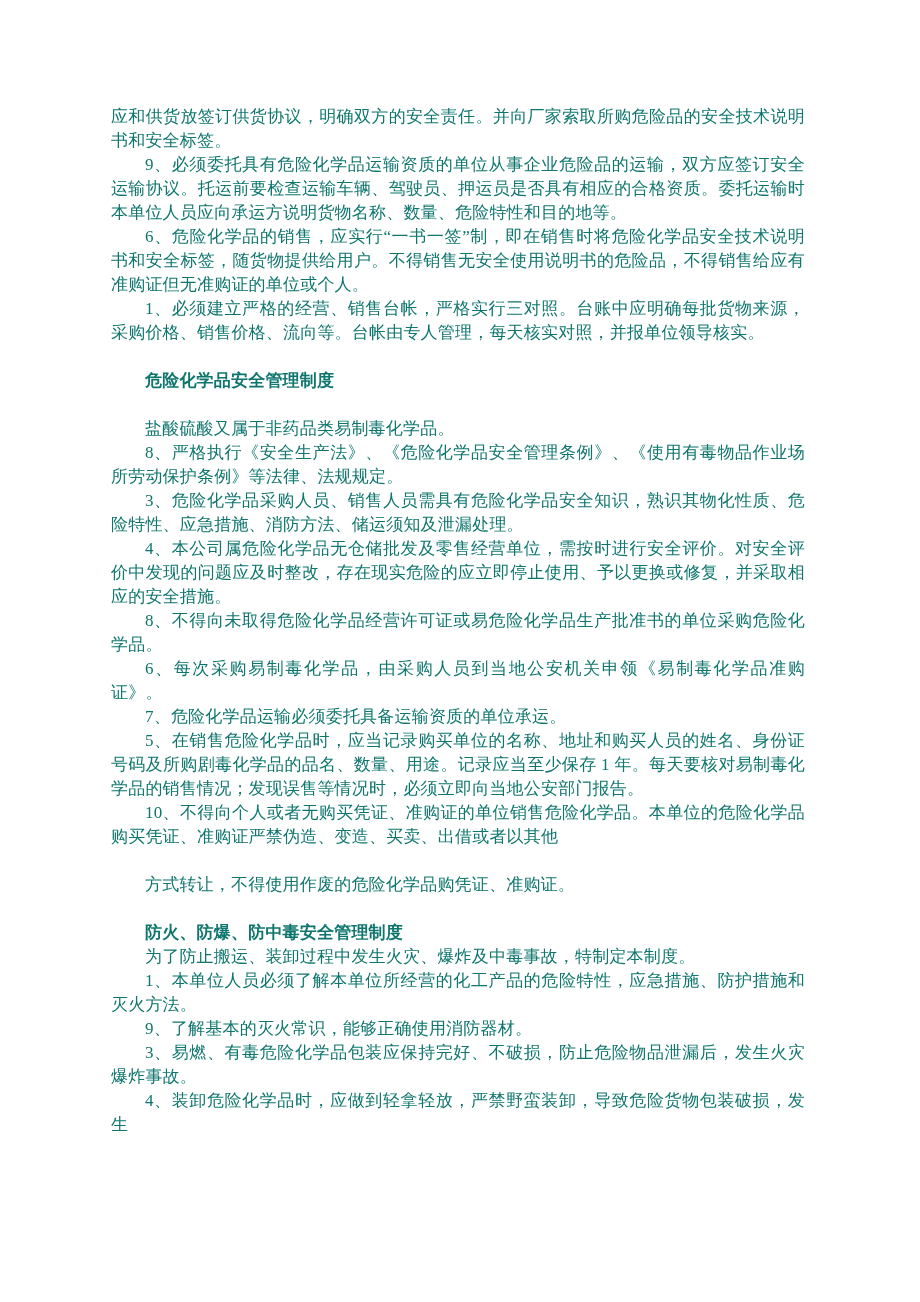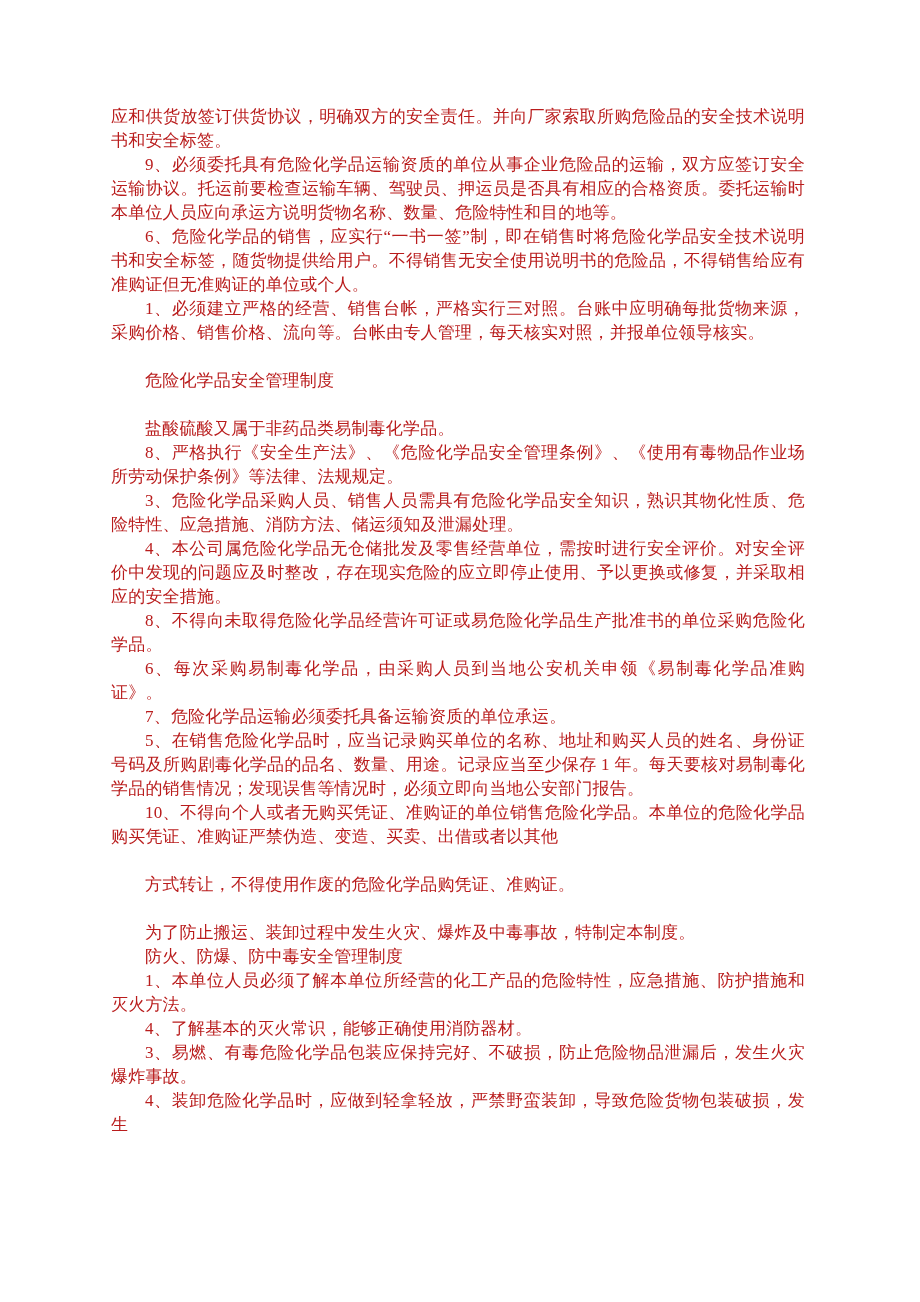--- a/index.html
+++ b/index.html
@@ -19,39 +19,39 @@
     height: 1302px;
     background: #ffffff;
   }
   .text-block {
     position: absolute;
     left: 111px;
     top: 105px;
     width: 694px;
     font-size: 17px;
     line-height: 24px;
-    color: #b91c1c;
+    color: #0f766e;
     text-align: justify;
     letter-spacing: 0.2px;
   }
   .para {
     margin: 0;
     padding: 0;
     text-indent: 2em;
   }
   .para.continuation {
     text-indent: 0;
   }
   .para.blank {
     height: 24px;
     text-indent: 0;
   }
   .para.heading {
     text-indent: 2em;
-    font-weight: normal;
+    font-weight: bold;
     font-size: 17px;
   }
 </style>
 </head>
 <body>
 
 <div class="page">
   <div class="text-block">
       <p class="para continuation">应和供货放签订供货协议，明确双方的安全责任。并向厂家索取所购危险品的安全技术说明书和安全标签。</p>
       <p class="para body">9、必须委托具有危险化学品运输资质的单位从事企业危险品的运输，双方应签订安全运输协议。托运前要检查运输车辆、驾驶员、押运员是否具有相应的合格资质。委托运输时本单位人员应向承运方说明货物名称、数量、危险特性和目的地等。</p>
@@ -65,20 +65,20 @@
       <p class="para body">3、危险化学品采购人员、销售人员需具有危险化学品安全知识，熟识其物化性质、危险特性、应急措施、消防方法、储运须知及泄漏处理。</p>
       <p class="para body">4、本公司属危险化学品无仓储批发及零售经营单位，需按时进行安全评价。对安全评价中发现的问题应及时整改，存在现实危险的应立即停止使用、予以更换或修复，并采取相应的安全措施。</p>
       <p class="para body">8、不得向未取得危险化学品经营许可证或易危险化学品生产批准书的单位采购危险化学品。</p>
       <p class="para body">6、每次采购易制毒化学品，由采购人员到当地公安机关申领《易制毒化学品准购证》。</p>
       <p class="para body">7、危险化学品运输必须委托具备运输资质的单位承运。</p>
       <p class="para body">5、在销售危险化学品时，应当记录购买单位的名称、地址和购买人员的姓名、身份证号码及所购剧毒化学品的品名、数量、用途。记录应当至少保存 1 年。每天要核对易制毒化学品的销售情况；发现误售等情况时，必须立即向当地公安部门报告。</p>
       <p class="para body">10、不得向个人或者无购买凭证、准购证的单位销售危险化学品。本单位的危险化学品购买凭证、准购证严禁伪造、变造、买卖、出借或者以其他</p>
       <p class="para blank"></p>
       <p class="para body">方式转让，不得使用作废的危险化学品购凭证、准购证。</p>
       <p class="para blank"></p>
+      <p class="para heading">防火、防爆、防中毒安全管理制度</p>
       <p class="para body">为了防止搬运、装卸过程中发生火灾、爆炸及中毒事故，特制定本制度。</p>
-      <p class="para heading">防火、防爆、防中毒安全管理制度</p>
       <p class="para body">1、本单位人员必须了解本单位所经营的化工产品的危险特性，应急措施、防护措施和灭火方法。</p>
-      <p class="para body">4、了解基本的灭火常识，能够正确使用消防器材。</p>
+      <p class="para body">9、了解基本的灭火常识，能够正确使用消防器材。</p>
       <p class="para body">3、易燃、有毒危险化学品包装应保持完好、不破损，防止危险物品泄漏后，发生火灾爆炸事故。</p>
       <p class="para body">4、装卸危险化学品时，应做到轻拿轻放，严禁野蛮装卸，导致危险货物包装破损，发生</p>
     </div>
 </div>
 
 </body></html>

